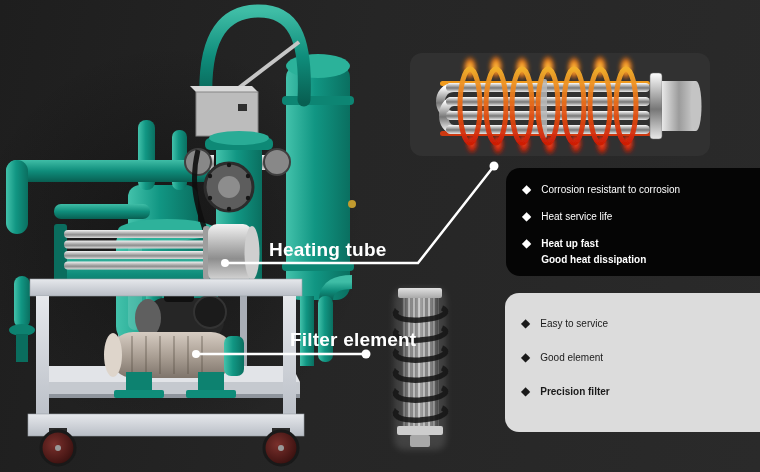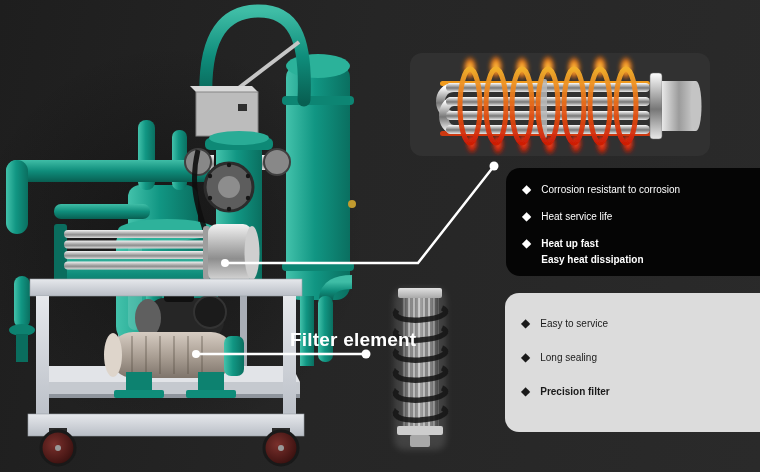--- a/index.html
+++ b/index.html
@@ -329,45 +329,46 @@
 
   <svg class="lines-overlay">
     <polyline points="225,263 418,263 494,166" fill="none" stroke="#ffffff" stroke-width="2.5"></polyline>
     <circle cx="225" cy="263" r="4" fill="#ffffff"></circle>
     <circle cx="494" cy="166" r="4.5" fill="#ffffff"></circle>
     <line x1="196" y1="354" x2="366" y2="354" stroke="#ffffff" stroke-width="2.5"></line>
     <circle cx="196" cy="354" r="4" fill="#ffffff"></circle>
     <circle cx="366" cy="354" r="4.5" fill="#ffffff"></circle>
   </svg>
 
+  <div class="callout-label label-heating">Heating tube</div>
   <div class="callout-label label-filter">Filter element</div>
 
   <div class="feature-box box-dark">
     <div class="feature-row">
       <span class="diamond">◆</span>
       <span class="feature-text"><span class="l1">Corrosion resistant to corrosion</span></span>
     </div>
     <div class="feature-row">
       <span class="diamond">◆</span>
       <span class="feature-text"><span class="l1">Heat service life</span></span>
     </div>
     <div class="feature-row row-bold">
       <span class="diamond">◆</span>
-      <span class="feature-text"><span class="l1">Heat up fast</span><span class="l2">Easy heat dissipation</span></span>
+      <span class="feature-text"><span class="l1">Heat up fast</span><span class="l2">Good heat dissipation</span></span>
     </div>
   </div>
 
   <div class="feature-box box-light">
     <div class="feature-row">
       <span class="diamond">◆</span>
       <span class="feature-text"><span class="l1">Easy to service</span></span>
     </div>
     <div class="feature-row">
       <span class="diamond">◆</span>
-      <span class="feature-text"><span class="l1">Long sealing</span></span>
+      <span class="feature-text"><span class="l1">Good element</span></span>
     </div>
     <div class="feature-row row-semibold">
       <span class="diamond">◆</span>
       <span class="feature-text"><span class="l1">Precision filter</span></span>
     </div>
   </div>
 
 </div>
 
 </body></html>

